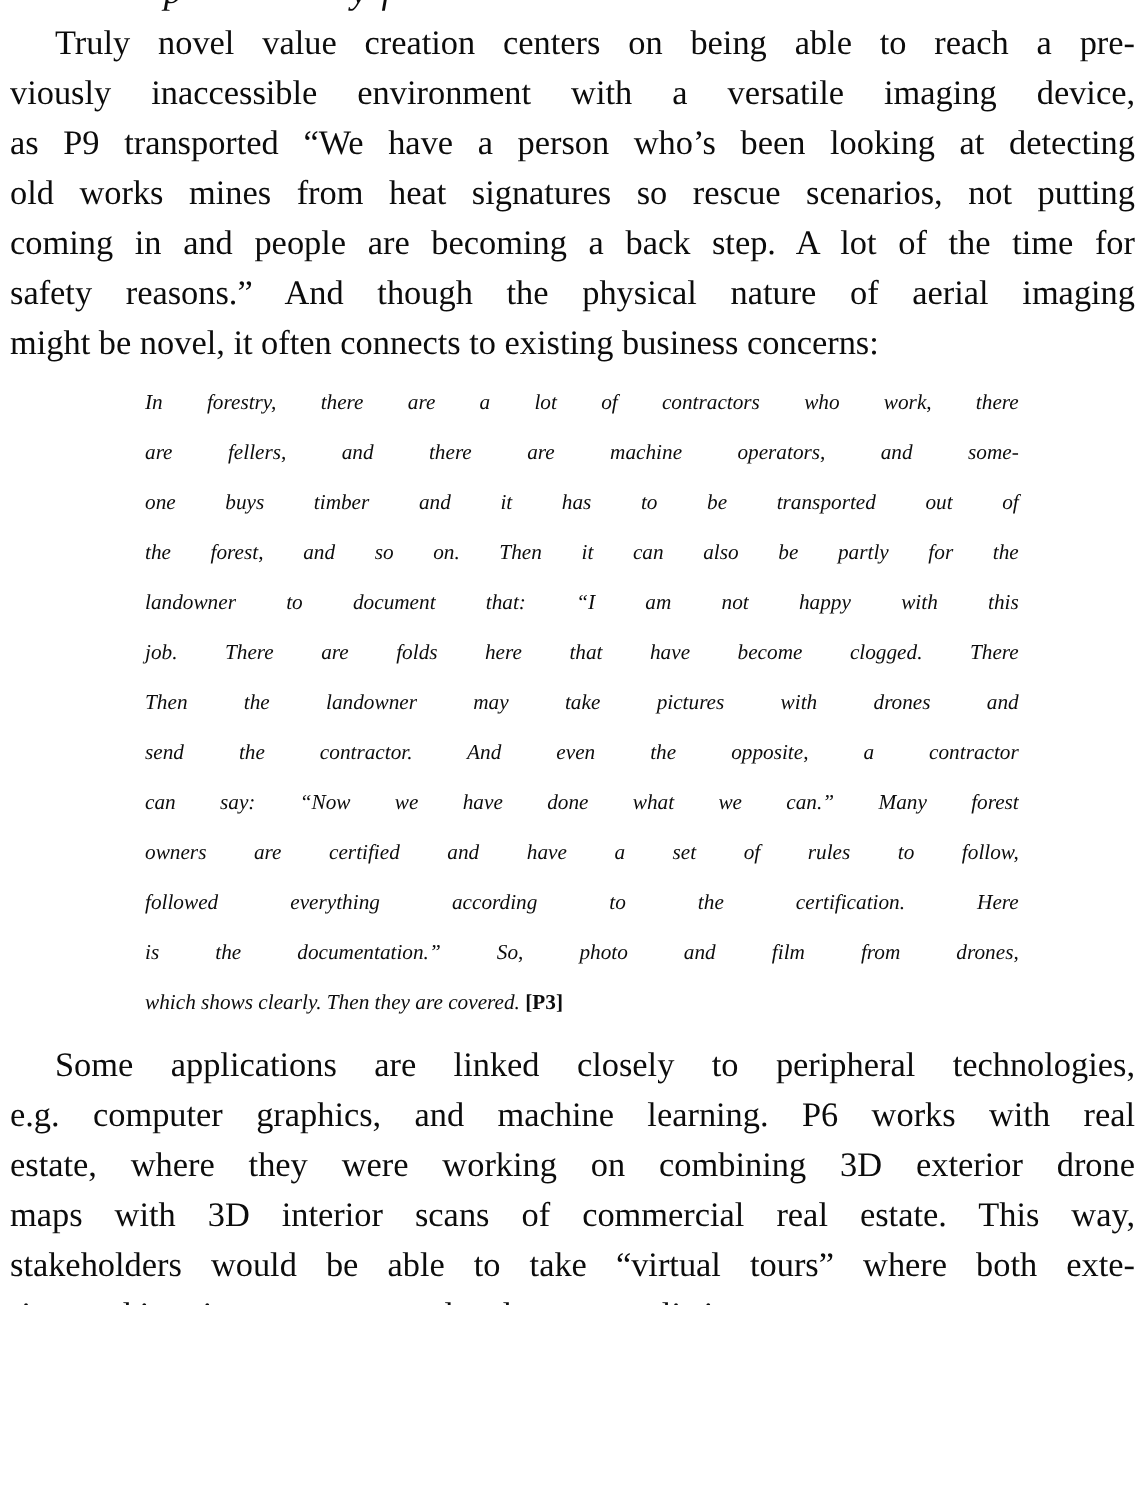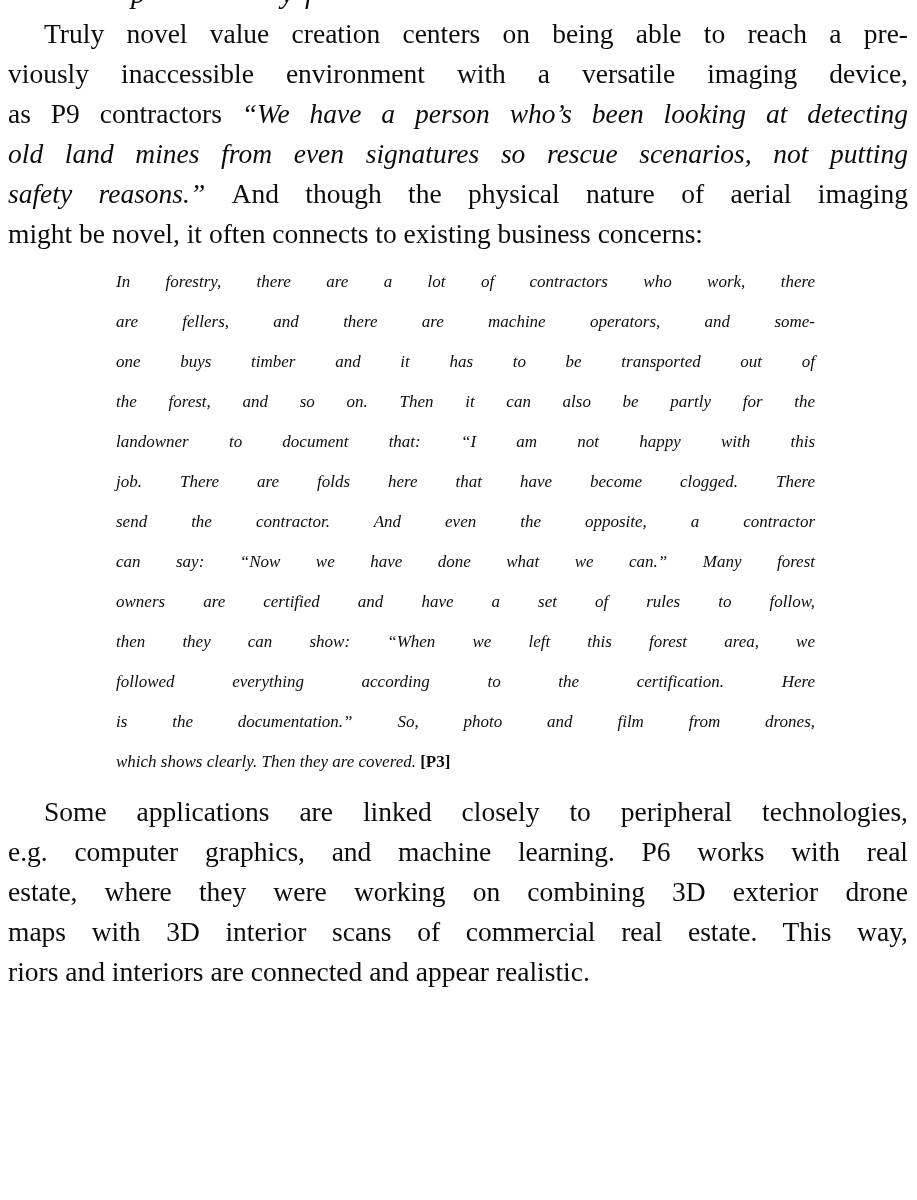--- a/index.html
+++ b/index.html
@@ -37,21 +37,21 @@
     width: 900px;
   }
   .ln {
     font-size: 27.5px;
     line-height: 40px;
     text-align: justify;
     text-align-last: justify;
   }
   .ln.last { text-align-last: left; }
   .ln.indent { text-indent: 36px; }
-  .it { font-style: italic; }
+  .it { }
 
   .block-quote {
     margin: 8px 0 10px 89px;
     width: 718px;
   }
   .block-quote .ln {
     font-size: 17px;
     font-style: italic;
     margin-left: 19px;
   }
@@ -65,44 +65,46 @@
   <div class="clip-top">
     <span class="frag frag-1">p</span>
     <span class="frag frag-2">y f</span>
   </div>
 
   <div class="content">
 
     <div>
       <div class="ln indent">Truly novel value creation centers on being able to reach a pre-</div>
       <div class="ln">viously inaccessible environment with a versatile imaging device,</div>
-      <div class="ln"><span>as P9 contractors </span><span class="it">“We have a person who’s been looking at detecting</span></div>
-      <div class="ln it">old land mines from even signatures so rescue scenarios, not putting</div>
+      <div class="ln"><span>as P9 transported </span><span class="it">“We have a person who’s been looking at detecting</span></div>
+      <div class="ln it">old works mines from heat signatures so rescue scenarios, not putting</div>
+      <div class="ln it">coming in and people are becoming a back step. A lot of the time for</div>
       <div class="ln"><span class="it">safety reasons.” </span><span>And though the physical nature of aerial imaging</span></div>
       <div class="ln last">might be novel, it often connects to existing business concerns:</div>
     </div>
 
     <div class="block-quote">
       <div class="ln">In forestry, there are a lot of contractors who work, there</div>
       <div class="ln">are fellers, and there are machine operators, and some-</div>
       <div class="ln">one buys timber and it has to be transported out of</div>
       <div class="ln">the forest, and so on. Then it can also be partly for the</div>
       <div class="ln">landowner to document that: “I am not happy with this</div>
       <div class="ln">job. There are folds here that have become clogged. There</div>
+      <div class="ln">Then the landowner may take pictures with drones and</div>
       <div class="ln">send the contractor. And even the opposite, a contractor</div>
       <div class="ln">can say: “Now we have done what we can.” Many forest</div>
       <div class="ln">owners are certified and have a set of rules to follow,</div>
-      <div class="ln">then they can show: “When we left this forest area, we</div>
       <div class="ln">followed everything according to the certification. Here</div>
       <div class="ln">is the documentation.” So, photo and film from drones,</div>
       <div class="ln last"><span>which shows clearly. Then they are covered. </span><span class="rm">[P3]</span></div>
     </div>
 
     <div>
       <div class="ln indent">Some applications are linked closely to peripheral technologies,</div>
       <div class="ln">e.g. computer graphics, and machine learning. P6 works with real</div>
       <div class="ln">estate, where they were working on combining 3D exterior drone</div>
       <div class="ln">maps with 3D interior scans of commercial real estate. This way,</div>
+      <div class="ln">stakeholders would be able to take “virtual tours” where both exte-</div>
       <div class="ln last">riors and interiors are connected and appear realistic.</div>
     </div>
 
   </div>
 </div>
 
 </body></html>

